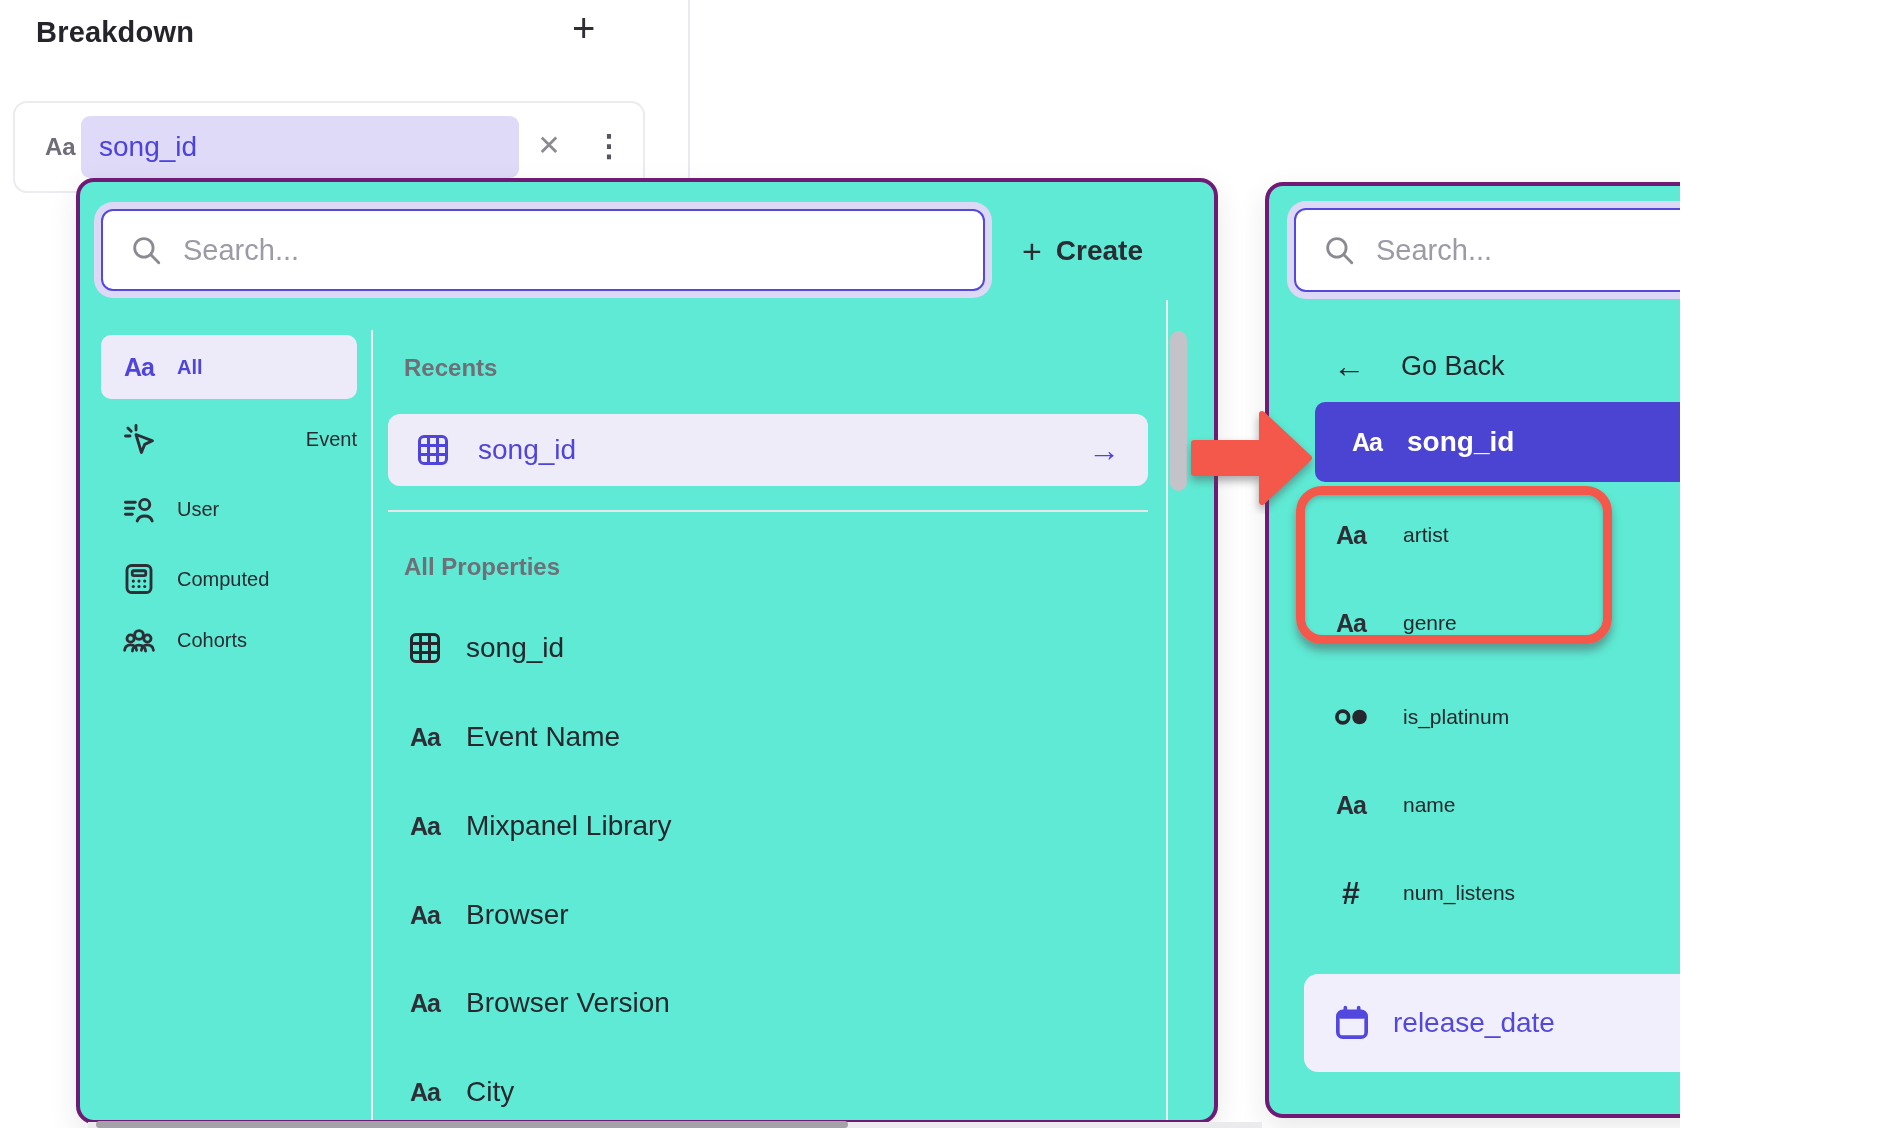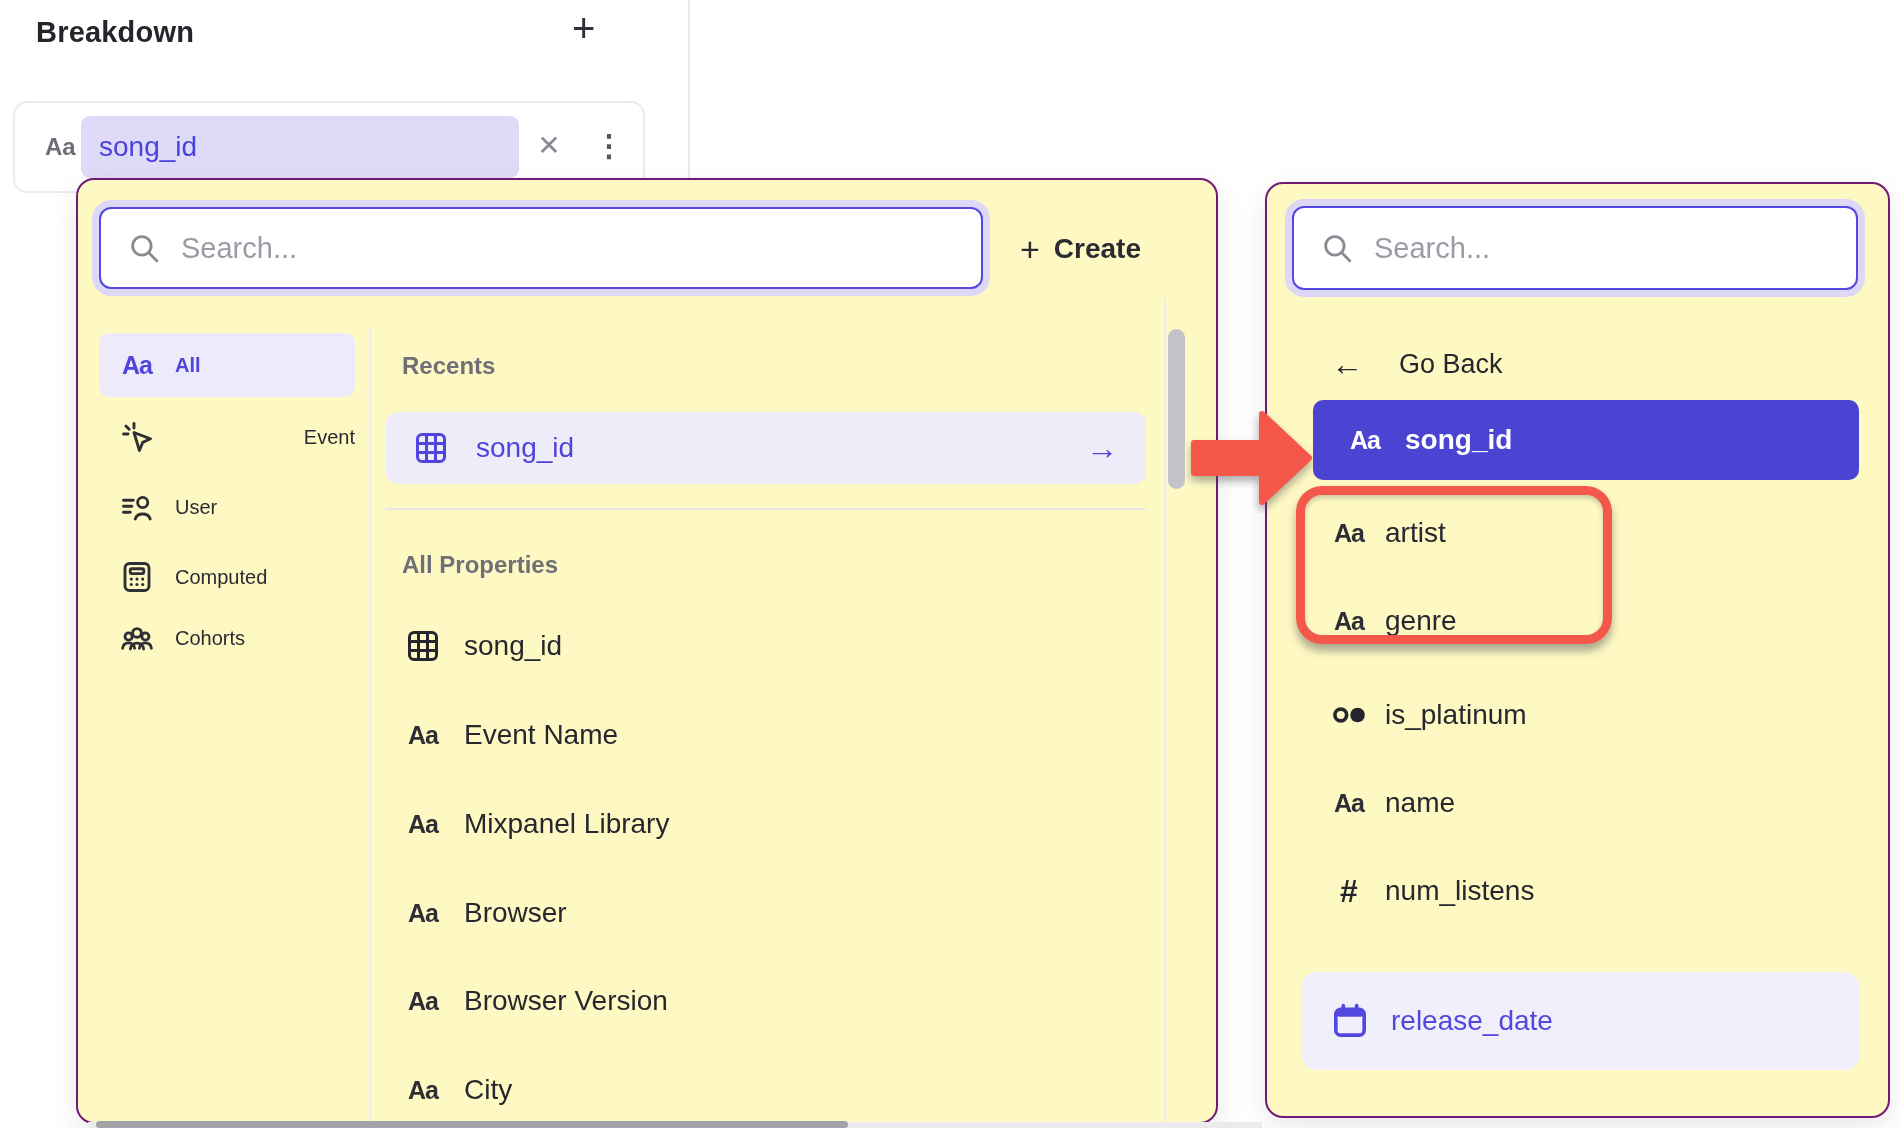--- a/index.html
+++ b/index.html
@@ -1,37 +1,37 @@
 <!DOCTYPE html>
 <html><head>
 <meta charset="utf-8">
 <style>
   html,body{margin:0;padding:0;background:#ffffff;}
   *{box-sizing:border-box;font-family:"Liberation Sans", sans-serif;}
-  .stage{position:relative;width:1900px;height:1128px;background:#ffffff;overflow:hidden;}
+  .stage{position:relative;width:1680px;height:1128px;background:#ffffff;overflow:hidden;}
   .abs{position:absolute;}
 
   
   .bd-title{left:36px;top:16px;font-size:29px;font-weight:700;color:#24242B;letter-spacing:.2px;}
   .bd-plus{left:572px;top:8px;font-size:40px;font-weight:400;color:#2F2F36;cursor:pointer;line-height:1;}
   .top-divider{left:688px;top:0;width:2px;height:178px;background:#EAEAEE;}
 
   
   .chip-card{left:13px;top:101px;width:632px;height:92px;background:#fff;border:2px solid #ECECF0;
              border-radius:14px;z-index:1;}
   .chip-type{left:30px;top:0;height:88px;line-height:88px;font-size:24px;font-weight:600;color:#6E6E79;}
   .chip-pill{left:66px;top:13px;width:438px;height:62px;background:#DEDAF7;border-radius:9px;
              font-size:28px;font-weight:500;color:#4C42DD;line-height:62px;padding-left:18px;}
   .chip-close{left:512px;top:0;height:88px;line-height:86px;width:44px;text-align:center;
               font-size:28px;color:#8A8A93;cursor:pointer;}
   .chip-kebab{left:574px;top:0;height:88px;line-height:86px;width:40px;text-align:center;
               font-size:30px;color:#55555E;cursor:pointer;font-weight:700;letter-spacing:0;}
 
   
-  .panel{background:#fef9c3;border:2px solid #701a75;border-radius:18px;
+  .panel{background:#5eead4;border:4px solid #701a75;border-radius:18px;
          box-shadow:0 10px 28px rgba(40,40,60,.10);z-index:2;}
   .left-panel{left:76px;top:178px;width:1142px;height:946px;}
   .right-panel{left:1265px;top:182px;width:625px;height:936px;}
 
   
   .search-wrap{background:#fff;border:2.5px solid #5348E0;border-radius:12px;
                box-shadow:0 0 0 7px #DCD8F6;display:flex;align-items:center;}
   .search-wrap input{border:none;outline:none;flex:1;font-size:29px;color:#3a3a42;background:transparent;min-width:0;}
   .search-wrap input::placeholder{color:#9B9BA6;}
   .search-icon{margin:0 18px 0 26px;flex:0 0 auto;display:flex;}
@@ -68,21 +68,21 @@
   .v-gutter{left:1086px;top:118px;bottom:0;width:1.5px;background:#EDEDF1;}
   .v-thumb{left:1090px;top:149px;width:17px;height:160px;background:#C3C3C9;border-radius:9px;cursor:pointer;}
 
   
   .goback-row{left:46px;top:152px;width:300px;height:56px;display:flex;align-items:center;cursor:pointer;}
   .goback-arrow{margin-left:18px;font-size:32px;color:#26262D;}
   .goback-label{margin-left:36px;font-size:27px;font-weight:400;color:#26262D;}
 
   .rp-row{left:46px;width:546px;height:62px;display:flex;align-items:center;cursor:pointer;}
   .rp-row .row-icon{margin-left:16px;width:40px;height:40px;}
-  .rp-row .row-label{margin-left:16px;font-size:28px;font-weight:500;color:#27272E;}
+  .rp-row .row-label{margin-left:32px;font-size:21px;font-weight:500;color:#27272E;}
 
   .rp-selected{left:46px;top:216px;width:546px;height:80px;background:#4B44D2;border-radius:10px;
                display:flex;align-items:center;cursor:pointer;}
   .rp-selected .row-icon{margin-left:32px;width:40px;height:40px;}
   .rp-selected .row-label{margin-left:20px;font-size:28px;font-weight:600;color:#ffffff;}
 
   .rp-highlight{left:35px;top:788px;width:557px;height:98px;background:#F1EFFB;border-radius:14px;
                 display:flex;align-items:center;cursor:pointer;}
   .rp-highlight .row-icon{margin-left:27px;width:42px;height:42px;}
   .rp-highlight .row-label{margin-left:20px;font-size:28px;font-weight:500;color:#5348DD;}

